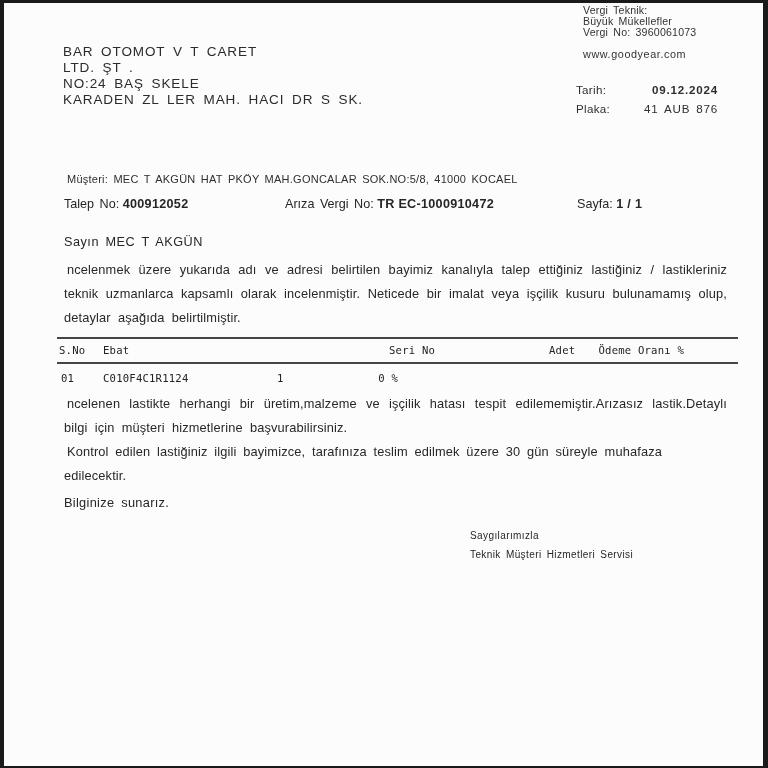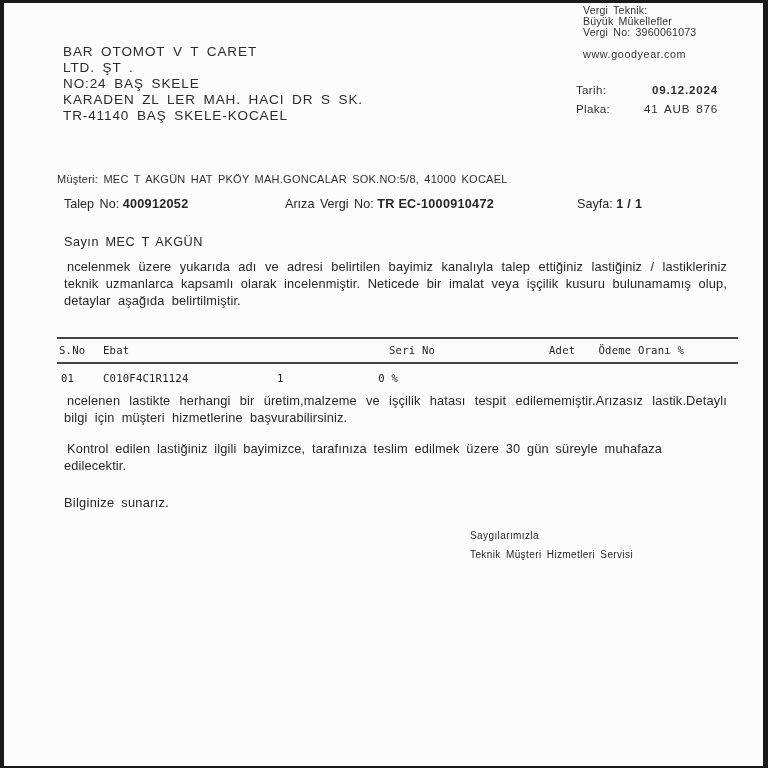--- a/index.html
+++ b/index.html
@@ -38,37 +38,37 @@
     left:576px; width:142px;
     display:flex; justify-content:space-between;
     font-size:11.6px; letter-spacing:0.3px; color:#2e2e2e;
   }
   .kv-date  { top:83px; }
   .kv-plate { top:102px; }
   .kv-row .val { letter-spacing:0.8px; word-spacing:2px; }
   .kv-date .val { font-weight:bold; }
 
   .customer-line {
-    left:57px; top:173px;
+    left:67px; top:173px;
     font-size:11px; letter-spacing:0.25px; word-spacing:2px;
     color:#2e2e2e;
   }
 
   .refs { left:0; top:197px; width:768px; height:16px; font-size:12.6px; }
   .ref-talep { position:absolute; left:64px; }
   .ref-ariza { position:absolute; left:285px; }
   .ref-sayfa { position:absolute; left:577px; }
   .refs .val { font-weight:bold; letter-spacing:0.3px; }
   .refs .lbl { word-spacing:2px; }
 
   .salutation { left:64px; top:235px; font-size:12.7px; letter-spacing:0.5px; word-spacing:2.5px; }
 
   .para {
     left:64px; width:663px;
-    font-size:12.8px; line-height:17px;
+    font-size:12.8px; line-height:24px;
     text-align:justify; text-indent:3px;
     letter-spacing:0.15px; word-spacing:3.5px;
     white-space:pre-line;
     color:#272727;
   }
   .para-1 { top:258px; }
   .para-2 { top:392px; }
   .para-3 { top:440px; text-align:left; word-spacing:3px; }
   .note   { left:64px; top:495px; font-size:12.8px; letter-spacing:0.3px; word-spacing:3px; }
 
@@ -102,21 +102,20 @@
 <div class="edge edge-left"></div>
 <div class="edge edge-right"></div>
 <div class="edge edge-top"></div>
 <div class="edge edge-bottom"></div>
 
 <div class="abs company-block">
   <div>BAR OTOMOT V T CARET</div>
   <div>LTD. ŞT .</div>
   <div>NO:24 BAŞ SKELE</div>
   <div>KARADEN ZL LER MAH. HACI  DR S SK.</div>
-  <div>TR-41140 BAŞ SKELE-KOCAEL</div>
 </div>
 
 <div class="abs tax-block">
   <div>Vergi Teknik:</div>
   <div>Büyük Mükellefler</div>
   <div>Vergi No: 3960061073</div>
 </div>
 
 <div class="abs website">www.goodyear.com</div>
 

